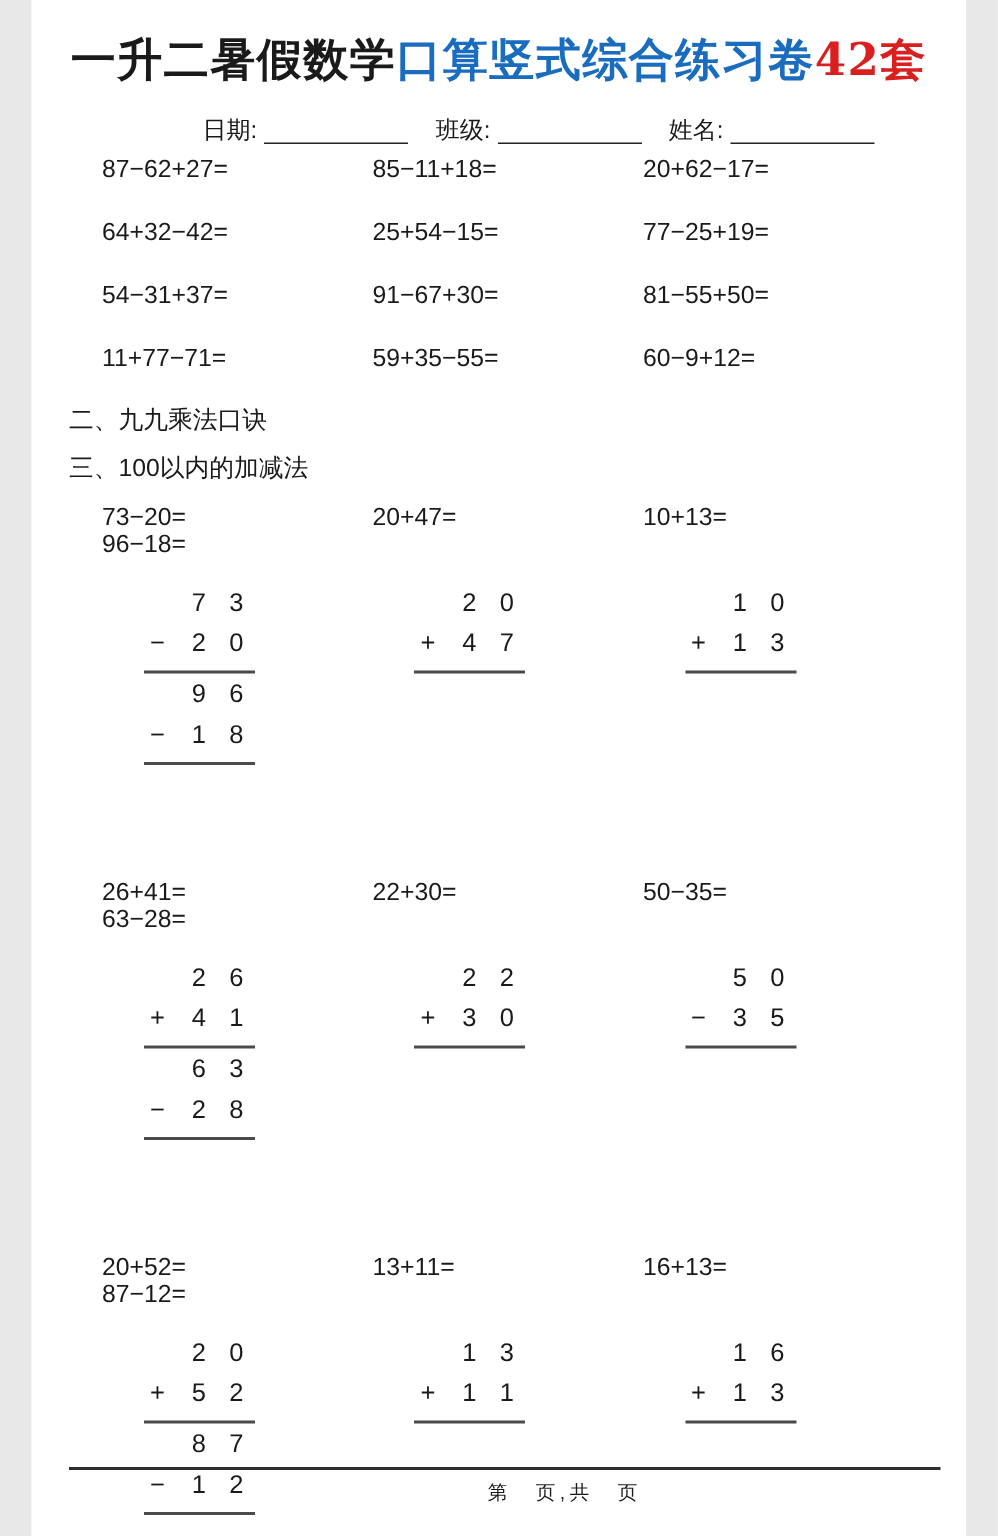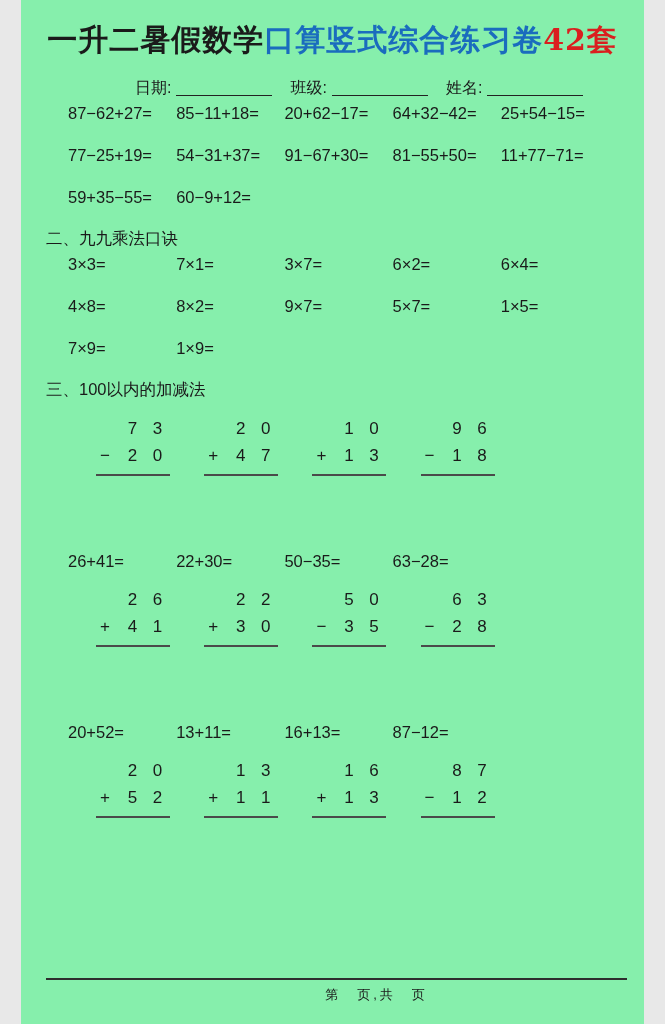--- a/index.html
+++ b/index.html
@@ -1,21 +1,21 @@
 <!DOCTYPE html>
 <html><head>
 <meta charset="utf-8">
 <style>
   * { margin:0; padding:0; box-sizing:border-box; }
   html,body { background:#e8e8e8; }
   .page {
     position:relative;
     width:623px; height:1024px;
     margin:0 auto;
-    background:#86efac;
+    background:#ffffff;
     font-family:"Liberation Sans", sans-serif;
     color:#1a1a1a;
     overflow:hidden;
   }
   .title {
     padding-top:20px;
     text-align:center;
     font-family:"DejaVu Serif", serif;
     font-weight:bold;
     font-size:30px;
@@ -37,21 +37,21 @@
     border-bottom:1.6px solid #222;
     margin:0 18px 1px 5px;
   }
   .sec-heading {
     margin:12px 0 0 25px;
     font-size:16.5px;
     line-height:20px;
   }
   .grid {
     display:grid;
-    grid-template-columns:repeat(5, 1fr);
+    grid-template-columns:repeat(3, 1fr);
     margin:7px 35px 0 47px;
     font-size:16.5px;
     line-height:18px;
   }
   .probs { row-gap:24px; margin-bottom:22px; }
   .exp-row { margin-top:14px; }
   .vgrid { margin-top:16px; }
   .vblock {
     width:74px;
     margin-left:28px;
@@ -103,37 +103,29 @@
     <span>77−25+19=</span>
     <span>54−31+37=</span>
     <span>91−67+30=</span>
     <span>81−55+50=</span>
     <span>11+77−71=</span>
     <span>59+35−55=</span>
     <span>60−9+12=</span>
   </div>
 
   <div class="sec-heading">二、九九乘法口诀</div>
-  <div class="grid probs">
-    <span>3×3=</span>
-    <span>7×1=</span>
-    <span>3×7=</span>
-    <span>6×2=</span>
-    <span>6×4=</span>
-    <span>4×8=</span>
-    <span>8×2=</span>
-    <span>9×7=</span>
-    <span>5×7=</span>
-    <span>1×5=</span>
-    <span>7×9=</span>
-    <span>1×9=</span>
-  </div>
 
   <div class="sec-heading">三、100以内的加减法</div>
 
+  <div class="grid exp-row">
+    <span>73−20=</span>
+    <span>20+47=</span>
+    <span>10+13=</span>
+    <span>96−18=</span>
+  </div>
   <div class="grid vgrid">
     <div class="vblock">
       <div class="vrow top">
           <span class="digit">7</span>
           <span class="digit">3</span>
         </div>
       <div class="vrow bot">
           <span class="op">−</span>
           <span class="digit">2</span>
           <span class="digit">0</span>

